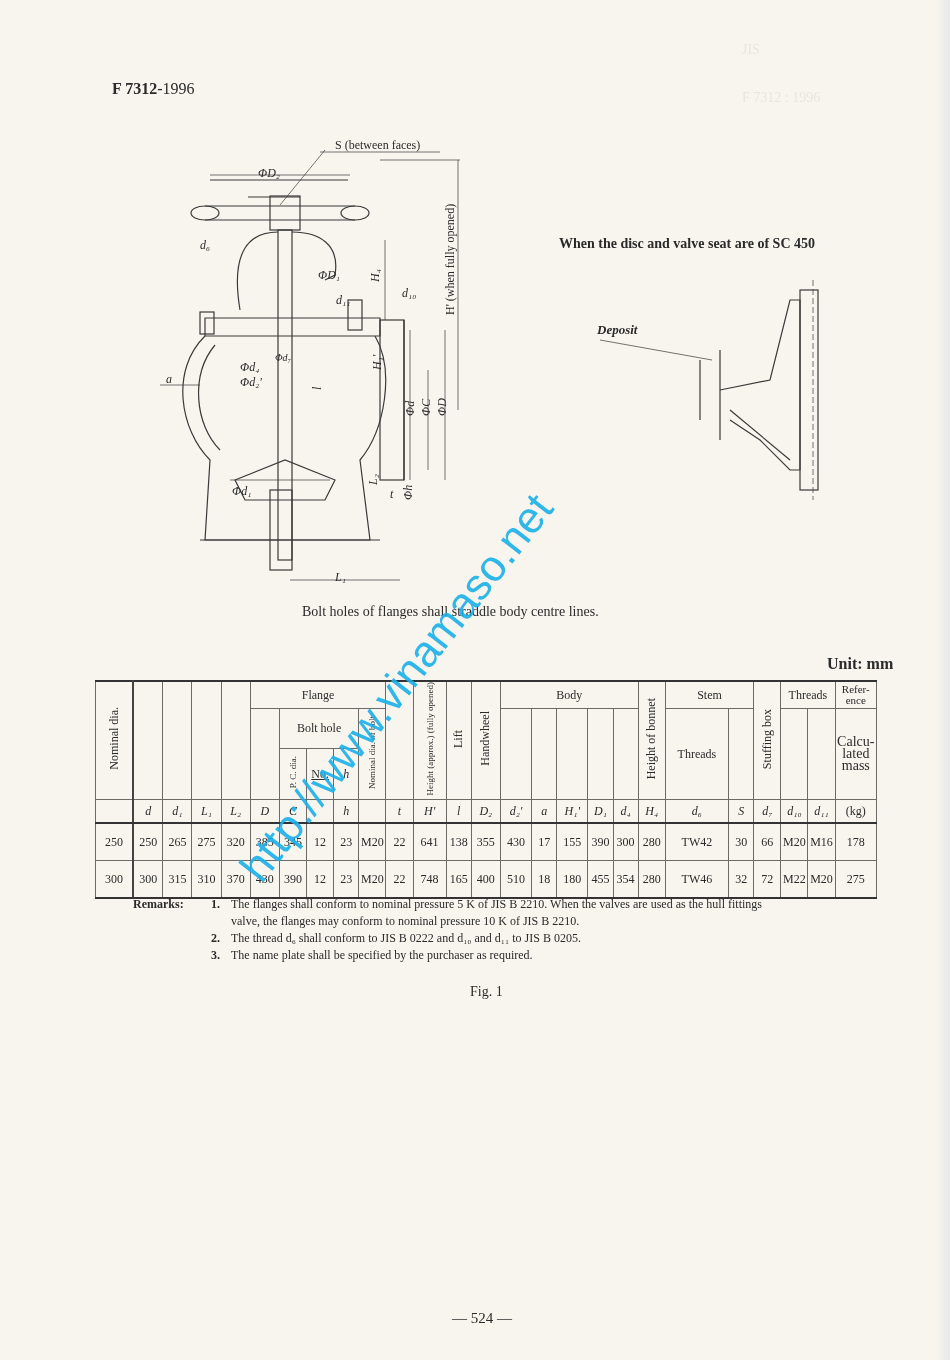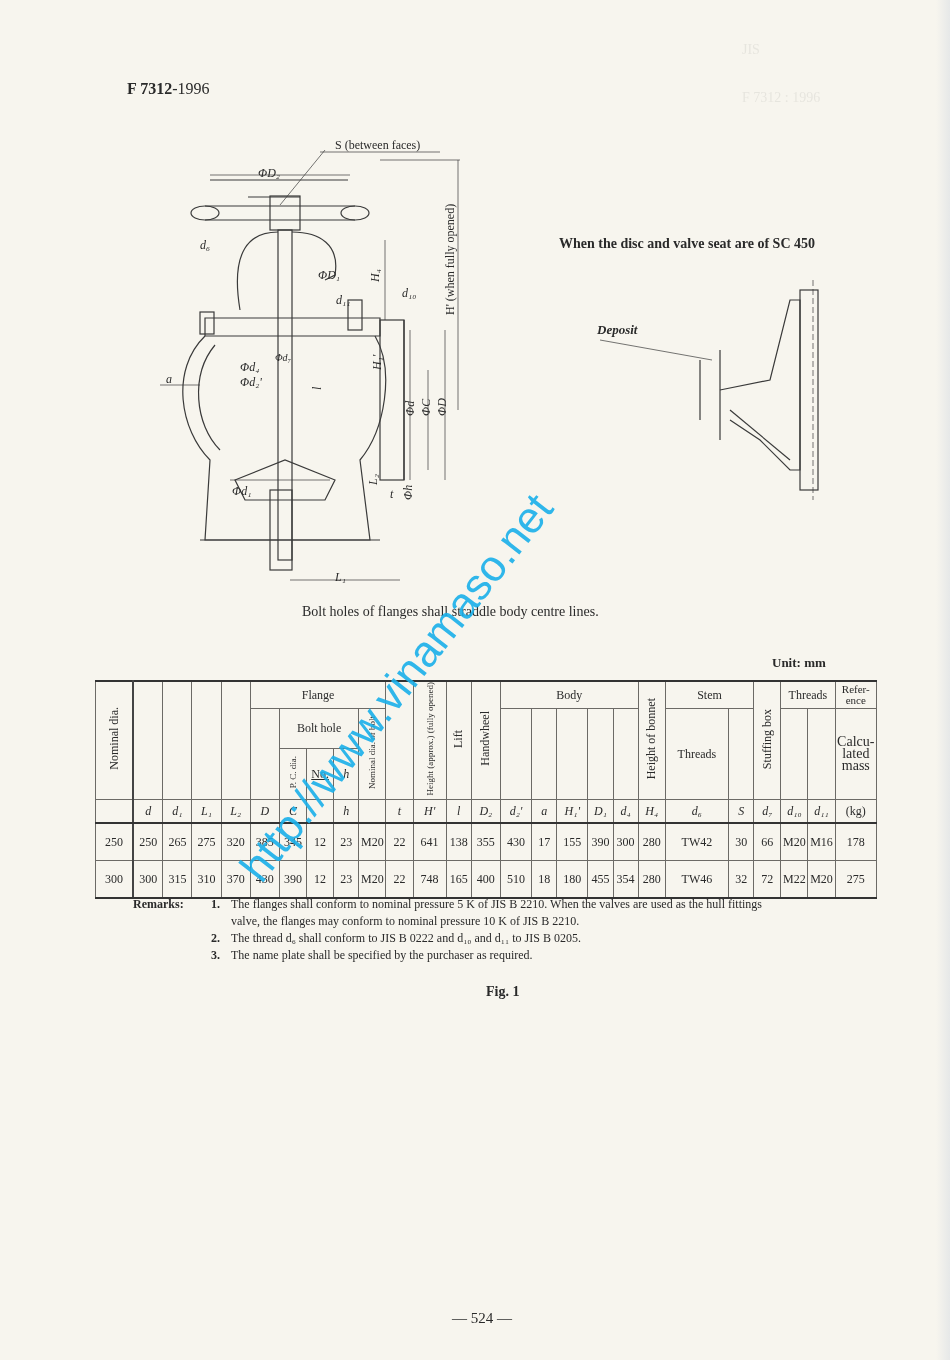--- a/index.html
+++ b/index.html
@@ -5,48 +5,48 @@
   html, body { margin: 0; padding: 0; }
   body {
     width: 950px; height: 1360px; position: relative; overflow: hidden;
     background: #f7f5ee;
     font-family: "Liberation Serif", "DejaVu Serif", serif;
     color: #2a2a2a;
   }
   .page-edge { position: absolute; right: 0; top: 0; width: 14px; height: 1360px;
     background: linear-gradient(to right, #f7f5ee, #e6e8e8); }
   .ghost { position: absolute; color: #c9c8c2; opacity: 0.35; font-size: 14px; white-space: nowrap; }
-  .header-code { position: absolute; left: 112px; top: 80px; font-size: 16px; margin-left: 15px; }
+  .header-code { position: absolute; left: 112px; top: 80px; font-size: 16px; }
   .header-code b { font-weight: bold; }
   .lbl { position: absolute; font-size: 12px; font-style: italic; white-space: nowrap; }
   .lbl-up { position: absolute; font-size: 12px; white-space: nowrap; transform: rotate(-90deg); transform-origin: left top; }
   .detail-title { position: absolute; left: 559px; top: 236px; font-size: 14px; font-weight: bold; }
   .deposit { position: absolute; left: 597px; top: 322px; font-size: 13px; font-weight: bold; font-style: italic; }
   .bolt-note { position: absolute; left: 302px; top: 604px; font-size: 14px; }
-  .unit { position: absolute; left: 772px; top: 655px; font-size: 13px; font-weight: bold; }
+  .unit { position: absolute; left: 827px; top: 655px; font-size: 16px; font-weight: bold; }
 
   
   table.spec { position: absolute; left: 95px; top: 680px; width: 782px; border-collapse: collapse; font-size: 12px; }
   table.spec td, table.spec th { border: 1px solid #6c6a66; text-align: center; padding: 0; font-weight: normal; }
   table.spec thead tr:first-child th { border-top: 2px solid #333; }
   table.spec tbody tr:last-child td { border-bottom: 2px solid #333; }
   table.spec .sym { font-style: italic; height: 22px; }
   table.spec .sym-row th { border-bottom: 2px solid #333; }
   .vert { writing-mode: vertical-rl; transform: rotate(180deg); display: inline-block; white-space: nowrap; }
   .vert.small { font-size: 9px; line-height: 10px; }
   table.spec tbody td { height: 36px; font-size: 12px; }
   .nd-col { border-right: 2px solid #444 !important; }
 
   .remarks { position: absolute; left: 133px; top: 896px; font-size: 12px; line-height: 17px; }
   .remarks .rl { font-weight: bold; position: absolute; left: 0; top: 0; }
   .remarks .items { position: absolute; left: 78px; top: 0; width: 560px; }
   .remarks .item { display: flex; }
   .remarks .num { width: 20px; font-weight: bold; }
   .remarks .txt { flex: 1; }
-  .fig { position: absolute; left: 470px; top: 984px; font-size: 14px; font-weight: bold; margin-left: 16px; }
+  .fig { position: absolute; left: 470px; top: 984px; font-size: 14px; font-weight: normal; }
   .pageno { position: absolute; left: 452px; top: 1310px; font-size: 15px; }
   .watermark { position: absolute; left: 230px; top: 860px; transform: rotate(-52deg); transform-origin: left top;
     color: #1ab0ea; font-family: "Liberation Sans", "DejaVu Sans", sans-serif; font-size: 44px; white-space: nowrap; opacity: 0.9; }
 </style>
 </head>
 <body>
 
 <div class="page-edge"></div>
 
 <div class="ghost" style="left:742px;top:42px;">JIS</div>

